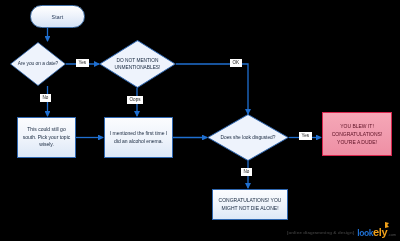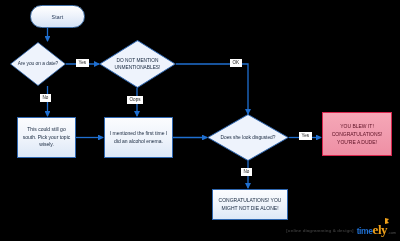--- a/index.html
+++ b/index.html
@@ -112,24 +112,23 @@
     white-space: nowrap;
   }
   .wm-logo .lg-a {
     color: #1f6fd0;
     font-size: 8.5px;
     font-weight: bold;
     letter-spacing: -.4px;
   }
   .wm-logo .lg-b {
     color: #f0a11a;
-    font-size: 13px;
+    font-size: 11px;
     font-weight: bold;
     letter-spacing: -.4px;
-    font-family: Liberation Serif, serif;
   }
   .wm-logo .lg-dom {
     color: #555555;
     font-size: 3.6px;
     margin-left: 1px;
   }
   .wm-logo .lg-flag {
     position: absolute;
     right: 7px;
     top: -4px;
@@ -221,20 +220,20 @@
 
   <div class="edge-label" style="left:230px; top:59px;">OK</div>
 
   <div class="edge-label" style="left:299px; top:132px;">Yes</div>
 
   <div class="edge-label" style="left:241px; top:168px;">No</div>
 
   <div class="watermark">
     <span class="wm-text">[online diagramming &amp; design]</span>
     <span class="wm-logo">
-      <span class="lg-a">time</span>
+      <span class="lg-a">look</span>
         <span class="lg-b">ely</span>
       <span class="lg-flag"></span>
       <span class="lg-dom">.com</span>
     </span>
   </div>
 
 </div>
 
 </body></html>

